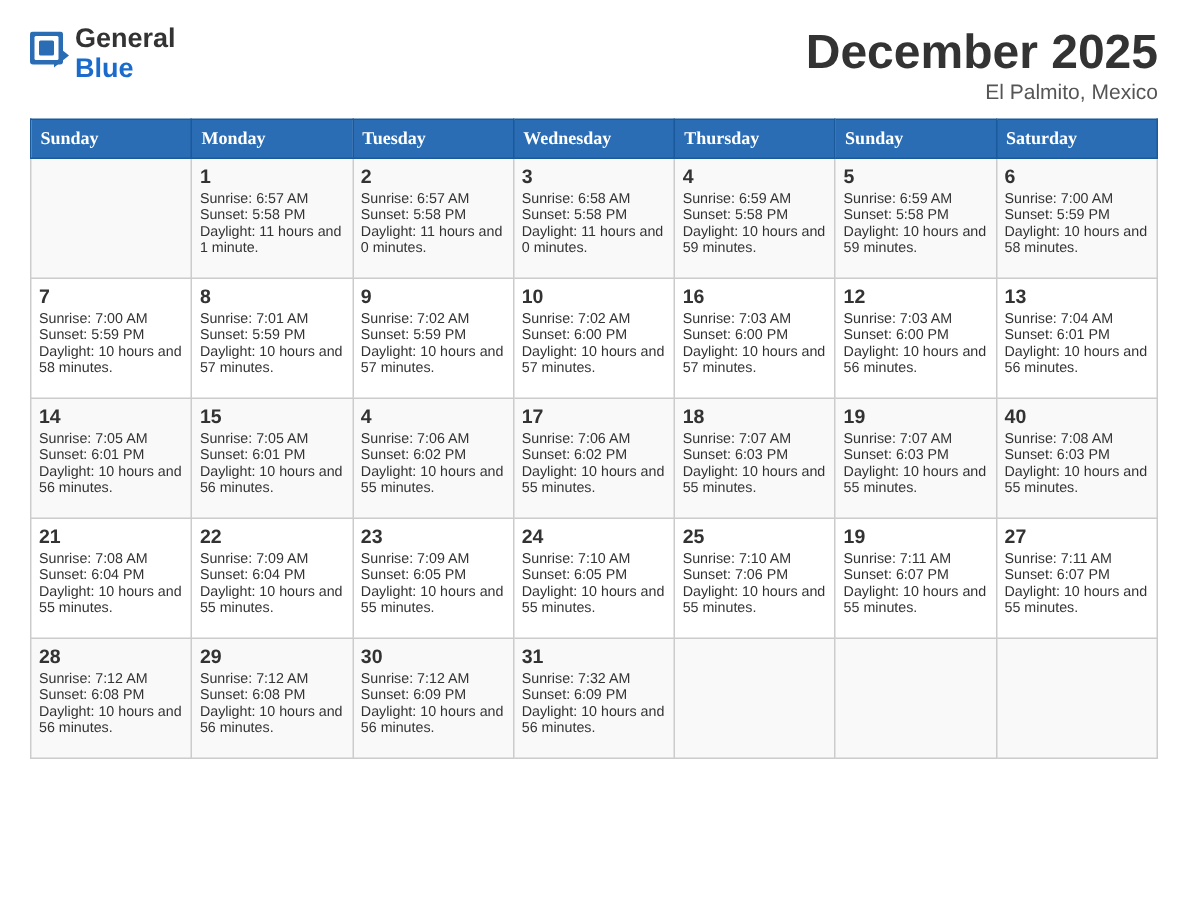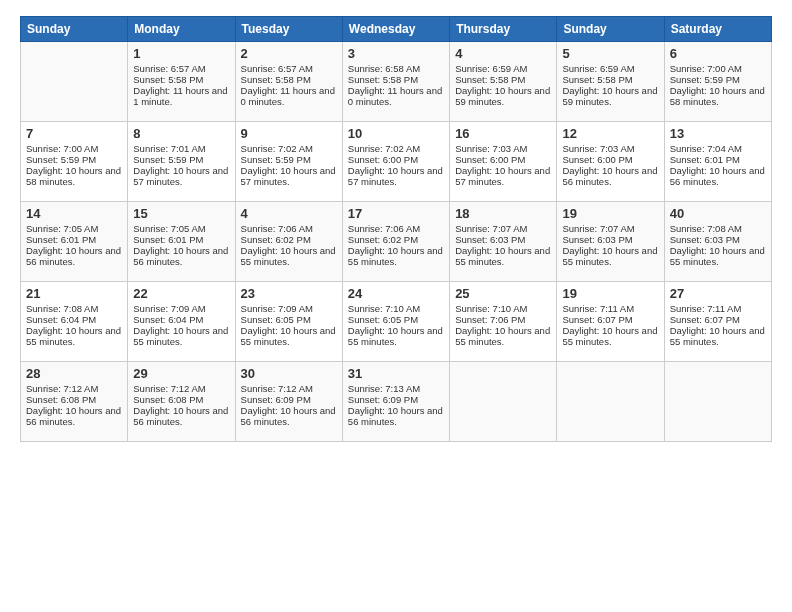--- a/index.html
+++ b/index.html
@@ -53,20 +53,21 @@
       table-layout: fixed;
     }
     th {
       background-color: #2a6db5;
       color: white;
       padding: 5px 6px;
       font-size: 12px;
       font-weight: bold;
       text-align: left;
       border: 1px solid #1a5a9a;
+      font-family: Liberation Serif, serif;
     }
     td {
       border: 1px solid #ccc;
       vertical-align: top;
       padding: 4px 5px;
       font-size: 9.5px;
       color: #333;
       height: 80px;
     }
     .day-num {
@@ -76,20 +77,38 @@
       margin-bottom: 2px;
     }
     tr:nth-child(odd) td { background: #f9f9f9; }
     tr:nth-child(even) td { background: #fff; }
     th:first-child { border-radius: 0; }
   </style>
 </head>
 <body>
 
 <div class="page">
+  <div class="header">
+    <div class="logo">
+      <svg width="26" height="30" viewBox="0 0 26 30" style="margin-right:4px">
+        <rect x="0" y="0" width="22" height="22" fill="#2a6db5" rx="2"></rect>
+        <polygon points="16,8 26,16 16,24" fill="#2a6db5"></polygon>
+        <rect x="3" y="3" width="16" height="16" fill="white" rx="1"></rect>
+        <rect x="6" y="6" width="10" height="10" fill="#2a6db5" rx="1"></rect>
+      </svg>
+      <div class="logo-text">
+        <span class="logo-general">General</span>
+        <span class="logo-blue">Blue</span>
+      </div>
+    </div>
+    <div class="title-area">
+      <div class="month-title">December 2025</div>
+      <div class="location">El Palmito, Mexico</div>
+    </div>
+  </div>
 
   <table>
     <thead>
       <tr>
         <th>Sunday</th>
         <th>Monday</th>
         <th>Tuesday</th>
         <th>Wednesday</th>
         <th>Thursday</th>
         <th>Sunday</th>
@@ -130,20 +149,20 @@
           <td><span class="day-num">23</span><span>Sunrise: 7:09 AM</span><br><span>Sunset: 6:05 PM</span><br><span>Daylight: 10 hours and 55 minutes.</span></td>
           <td><span class="day-num">24</span><span>Sunrise: 7:10 AM</span><br><span>Sunset: 6:05 PM</span><br><span>Daylight: 10 hours and 55 minutes.</span></td>
           <td><span class="day-num">25</span><span>Sunrise: 7:10 AM</span><br><span>Sunset: 7:06 PM</span><br><span>Daylight: 10 hours and 55 minutes.</span></td>
           <td><span class="day-num">19</span><span>Sunrise: 7:11 AM</span><br><span>Sunset: 6:07 PM</span><br><span>Daylight: 10 hours and 55 minutes.</span></td>
           <td><span class="day-num">27</span><span>Sunrise: 7:11 AM</span><br><span>Sunset: 6:07 PM</span><br><span>Daylight: 10 hours and 55 minutes.</span></td>
         </tr>
         <tr>
           <td><span class="day-num">28</span><span>Sunrise: 7:12 AM</span><br><span>Sunset: 6:08 PM</span><br><span>Daylight: 10 hours and 56 minutes.</span></td>
           <td><span class="day-num">29</span><span>Sunrise: 7:12 AM</span><br><span>Sunset: 6:08 PM</span><br><span>Daylight: 10 hours and 56 minutes.</span></td>
           <td><span class="day-num">30</span><span>Sunrise: 7:12 AM</span><br><span>Sunset: 6:09 PM</span><br><span>Daylight: 10 hours and 56 minutes.</span></td>
-          <td><span class="day-num">31</span><span>Sunrise: 7:13 AM</span><br><span>Sunset: 6:09 PM</span><br><span>Daylight: 10 hours and 56 minutes.</span></td>
+          <td><span class="day-num">31</span><span>Sunrise: 7:32 AM</span><br><span>Sunset: 6:09 PM</span><br><span>Daylight: 10 hours and 56 minutes.</span></td>
           <td></td>
           <td></td>
           <td></td>
         </tr>
       </tbody>
   </table>
 </div>
 
 </body></html>

